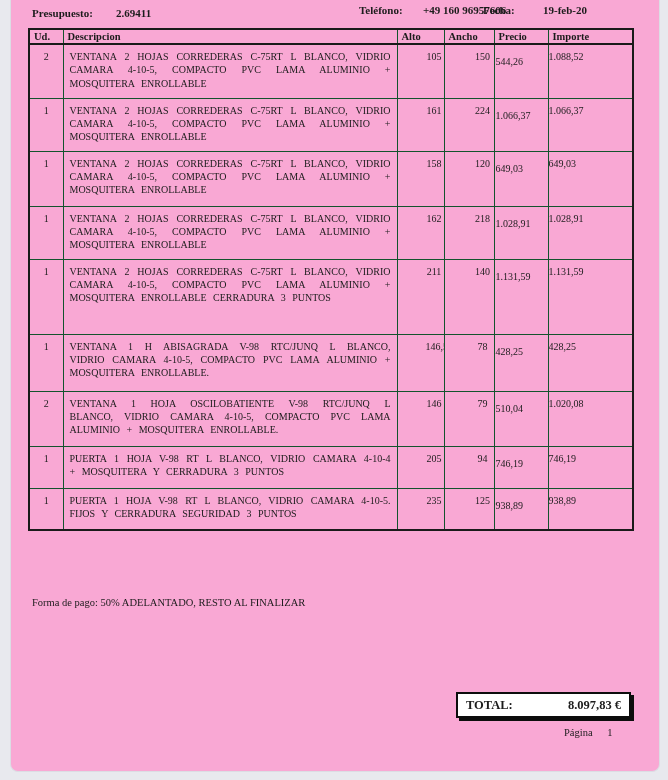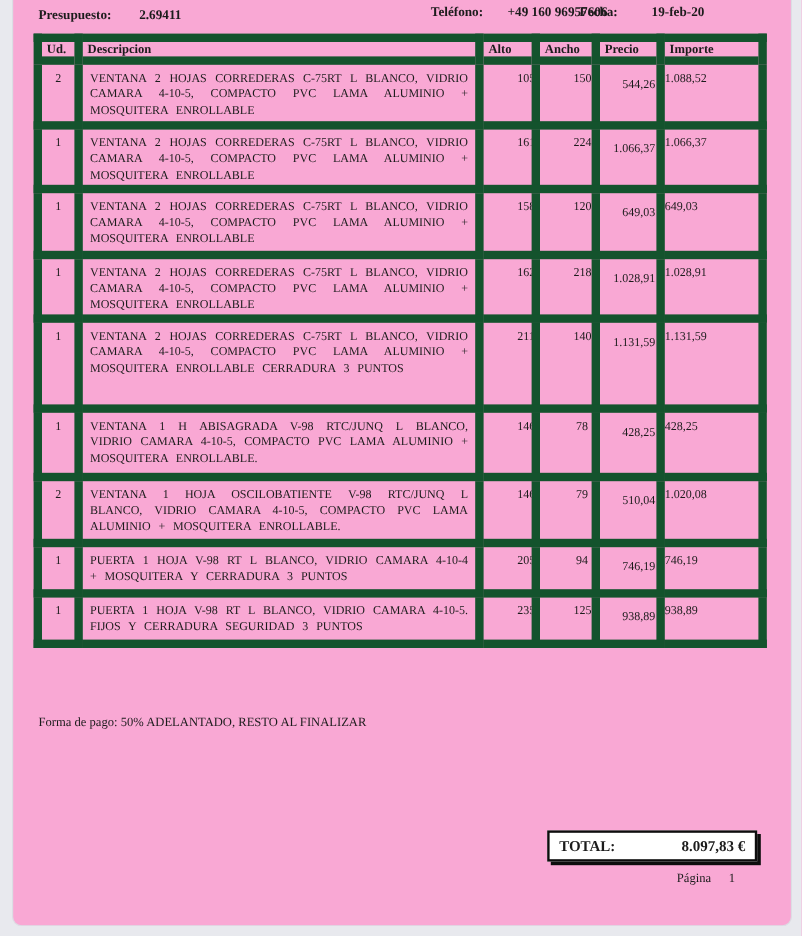--- a/index.html
+++ b/index.html
@@ -23,38 +23,38 @@
   .lbl-fecha{left:472px;top:4px;}
   .val-fecha{left:532px;top:4px;}
 
   
   table.items{
     position:absolute;left:17px;top:28px;width:604px;
     border-collapse:collapse;table-layout:fixed;
     border:2px solid #1a1a1a;
   }
   table.items th, table.items td{
-    border:7px solid #14532d;vertical-align:top;box-sizing:border-box;
+    border:1px solid #14532d;vertical-align:top;box-sizing:border-box;
     overflow:hidden;
     margin-left:14px;
   }
   table.items th{
     border-bottom:2px solid #1a1a1a;height:15px;
     font-size:10.5px;font-weight:bold;padding:1px 4px 0 4px;text-align:left;
   }
   th.c-alto, th.c-ancho, th.c-precio{text-align:center;}
   th.c-importe{text-align:right;padding-right:8px;}
   td{font-size:10px;}
   td.ud{text-align:center;padding-top:6px;}
   td.desc{
     text-align:justify;padding:5px 6px 0 6px;line-height:13.4px;
     word-spacing:4px;
   }
   td.alto, td.ancho{text-align:center;padding-top:6px;padding-left:28px;}
-  td.precio{text-align:right;padding-top:11px;}
+  td.precio{text-align:left;padding-top:11px;}
   td.importe{text-align:left;padding:6px 7px 0 0;}
   tr.h54 td{height:54px;} tr.h53 td{height:53px;} tr.h55 td{height:55px;}
   tr.h75 td{height:75px;} tr.h57 td{height:57px;} tr.h42 td{height:42px;}
 
   
   .payment{position:absolute;left:21px;top:597px;font-size:10.5px;}
   .payment .p-label{display:inline-block;}
   .payment .p-value{display:inline-block;}
 
   

